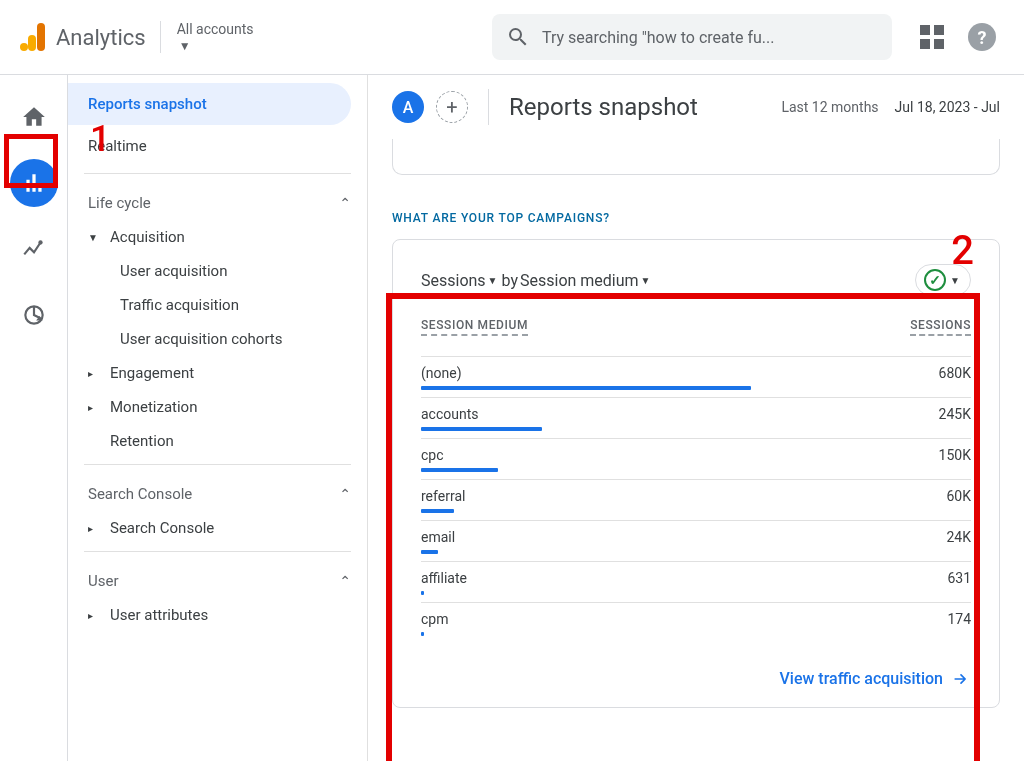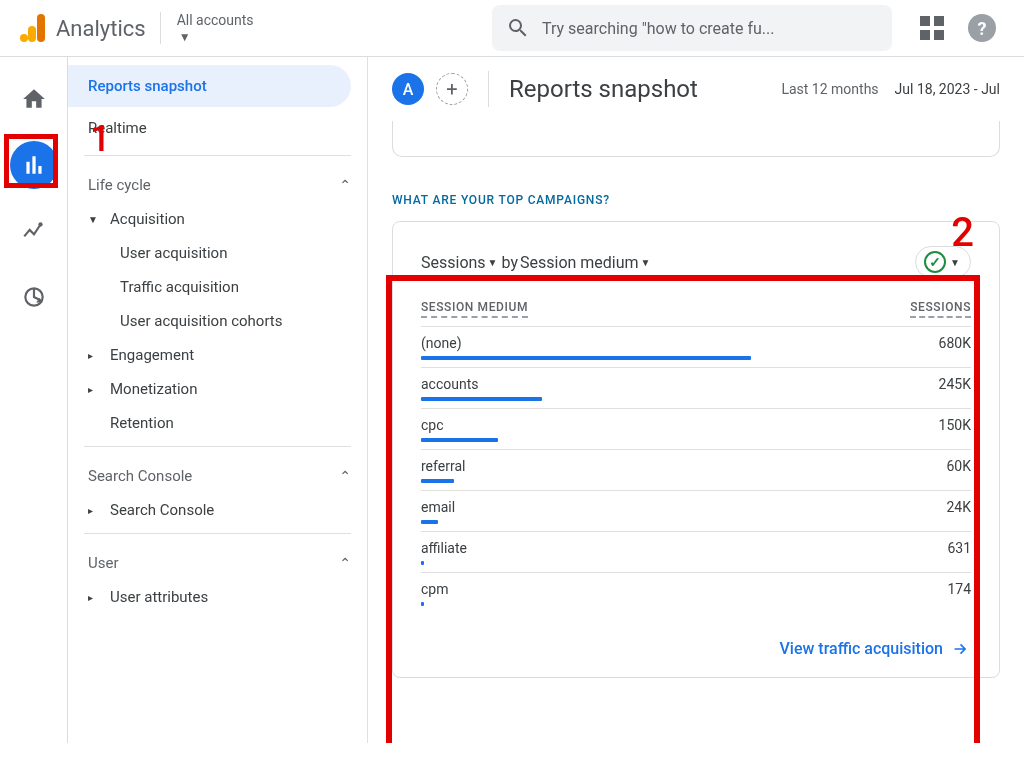--- a/index.html
+++ b/index.html
@@ -1,19 +1,19 @@
 <!DOCTYPE html>
 <html><head>
 <meta charset="utf-8">
 <style>
 *{box-sizing:border-box;margin:0;padding:0;font-family:Roboto,"Helvetica Neue",Arial,sans-serif}
 body{width:1024px;height:761px;overflow:hidden;background:#fff;color:#3c4043;position:relative}
 
 
-.header{height:57px;border-bottom:1px solid #dadce0;display:flex;align-items:center;padding:0 16px;gap:8px}
+.header{height:75px;border-bottom:1px solid #dadce0;display:flex;align-items:center;padding:0 16px;gap:8px}
 .logo-wrap{display:flex;align-items:center;gap:8px}
 .logo{width:32px;height:32px;position:relative}
 .logo .bar-sm{position:absolute;bottom:2px;left:4px;width:8px;height:8px;border-radius:50%;background:#f9ab00}
 .logo .bar-md{position:absolute;bottom:2px;left:12px;width:8px;height:16px;border-radius:4px;background:#f9ab00}
 .logo .bar-lg{position:absolute;bottom:2px;left:21px;width:8px;height:28px;border-radius:4px;background:#e37400}
 .product-name{font-size:22px;color:#5f6368;font-weight:400;margin-right:6px}
 .acct{border-left:1px solid #dadce0;padding-left:16px;display:flex;flex-direction:column;justify-content:center;gap:2px}
 .acct-top{font-size:14px;color:#5f6368}
 .acct-arrow{color:#5f6368;font-size:12px;margin-left:2px}
 .search{margin-left:auto;margin-right:20px;flex:1;max-width:400px;min-width:300px;height:46px;background:#f1f3f4;border-radius:8px;display:flex;align-items:center;padding:0 14px;gap:12px}
@@ -62,21 +62,21 @@
 .card{margin:0 24px;background:#fff;border:1px solid #dadce0;border-radius:8px;padding:24px 28px 18px 28px}
 .card-title-row{display:flex;align-items:center;justify-content:space-between;margin-bottom:22px}
 .card-title{font-size:16px;color:#3c4043;display:flex;align-items:center;gap:2px}
 .dd-arrow{font-size:10px;color:#3c4043;margin-right:2px}
 .status-pill{display:flex;align-items:center;gap:4px;border:1px solid #dadce0;border-radius:18px;padding:4px 8px;cursor:pointer}
 .status-pill .check{width:22px;height:22px;border-radius:50%;border:2px solid #1e8e3e;display:flex;align-items:center;justify-content:center;color:#1e8e3e;font-size:14px;font-weight:bold}
 
 .tbl-head{display:flex;justify-content:space-between;font-size:12px;letter-spacing:0.6px;color:#5f6368;font-weight:500}
 .tbl-head span{border-bottom:2px dashed #9aa0a6;padding-bottom:2px}
 .tbl-row{border-top:1px solid #e0e0e0;padding:8px 0 7px 0}
-.tbl-row:first-of-type{margin-top:8px}
+.tbl-row:first-of-type{margin-top:20px}
 .tbl-row-top{display:flex;justify-content:space-between;font-size:14px;color:#3c4043}
 .bar{height:4px;background:#1a73e8;margin-top:5px;border-radius:1px}
 
 .card-footer{text-align:right;margin-top:26px}
 .card-footer a{color:#1a73e8;text-decoration:none;font-size:16px;font-weight:500;display:inline-flex;align-items:flex-start;gap:8px}
 .card-footer svg{width:20px;height:20px;fill:#1a73e8}
 
 
 .ann1-box{position:absolute;left:4px;top:134px;width:54px;height:54px;border:5px solid #e30000;background:transparent;z-index:20}
 .ann1-num{position:absolute;left:90px;top:118px;font-size:36px;color:#e30000;font-weight:500;z-index:20}

